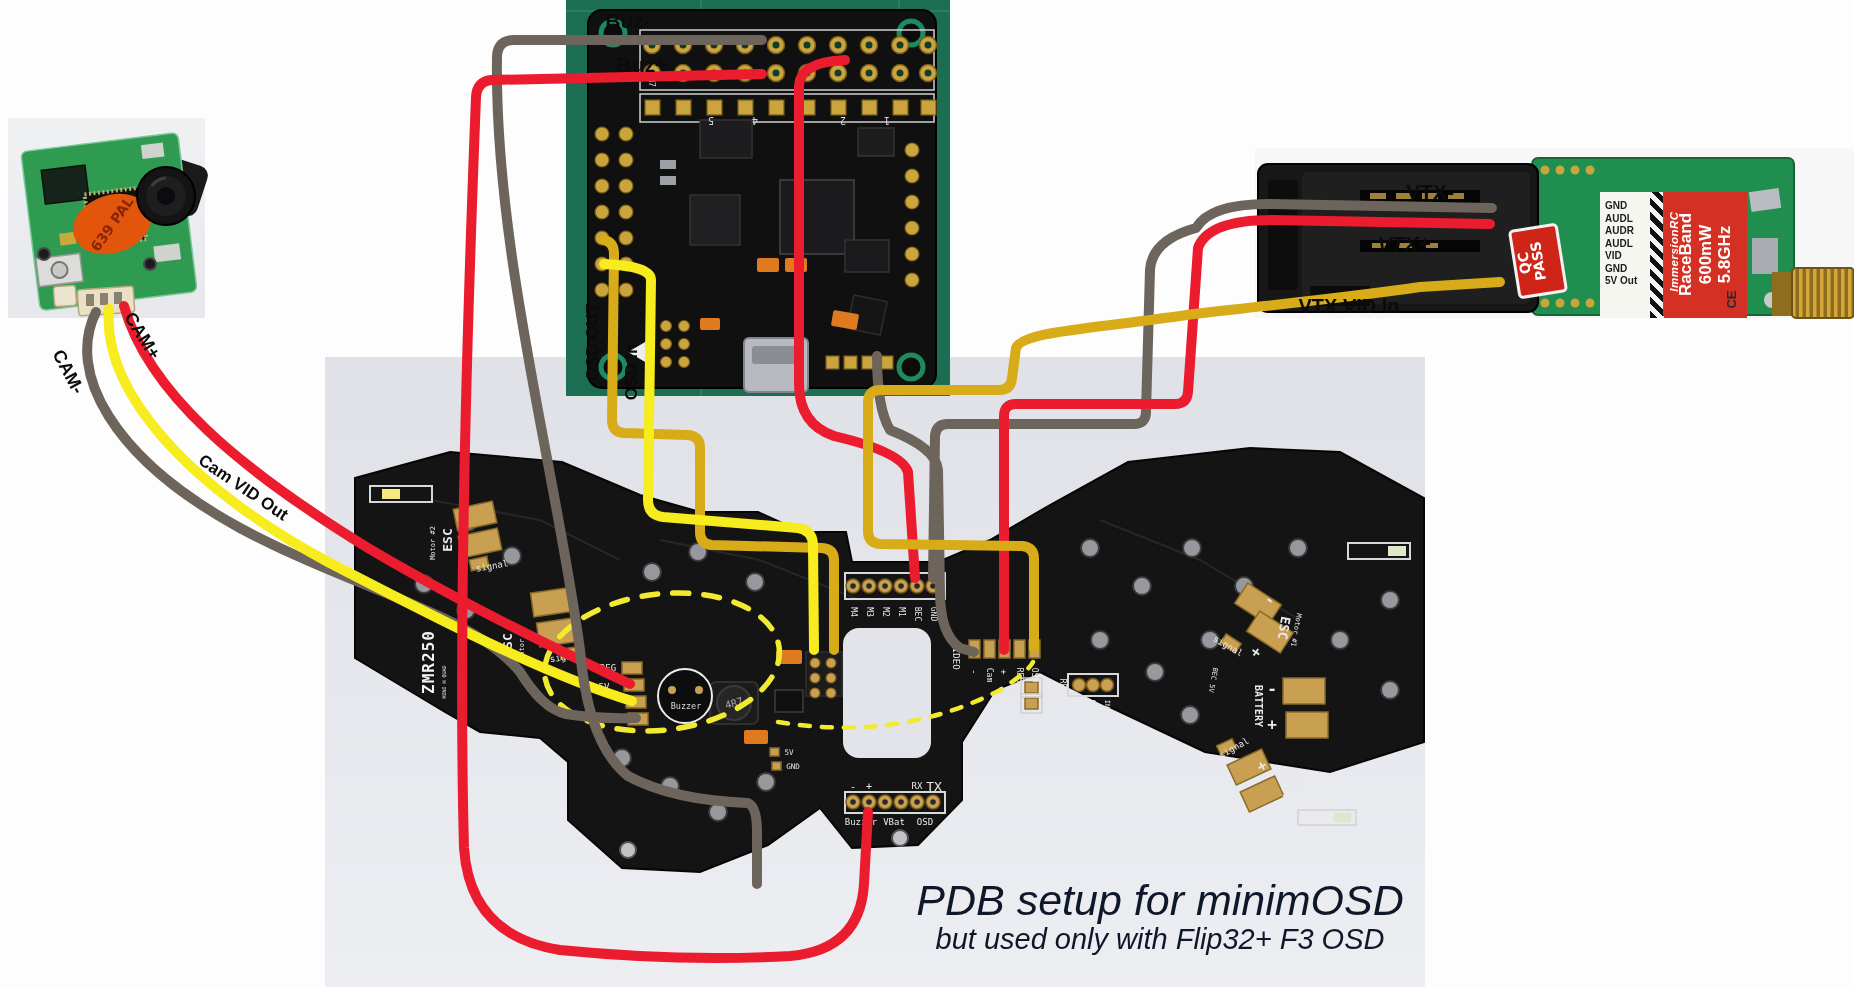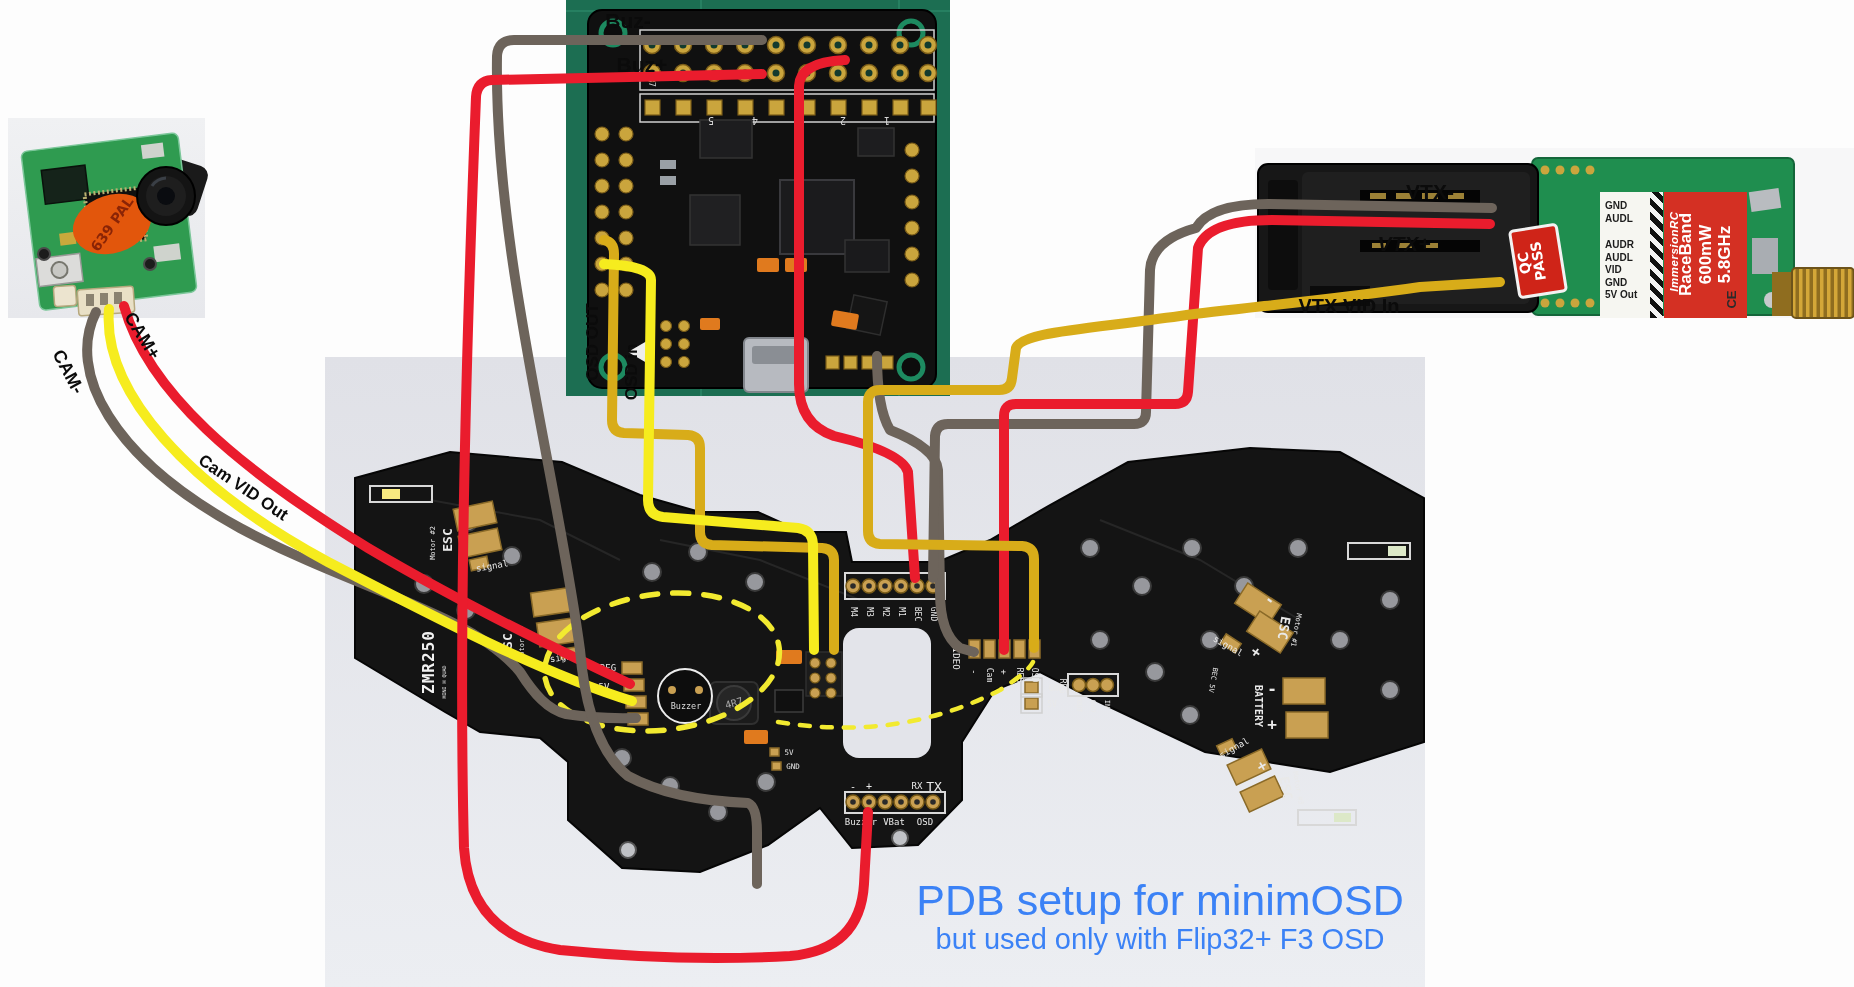--- a/index.html
+++ b/index.html
@@ -1,26 +1,26 @@
 <!DOCTYPE html>
 <html><head>
 <meta charset="utf-8">
 <style>
   html,body{margin:0;padding:0;background:#fff;font-family:"Liberation Sans",sans-serif;}
   #stage{position:relative;width:1854px;height:987px;background:#fdfdfd;overflow:hidden;}
   .photo{position:absolute;}
   .lbl{position:absolute;font-weight:700;color:#0b0b0b;white-space:nowrap;transform:translate(-50%,-50%);}
   .silk{position:absolute;color:#e9e9e9;font-family:"DejaVu Sans Mono",monospace;white-space:nowrap;transform:translate(-50%,-50%);}
   .svglayer{position:absolute;left:0;top:0;}
-  .caption{position:absolute;left:880px;top:876px;width:560px;text-align:center;color:#3b82f6;}
+  .caption{position:absolute;left:880px;top:876px;width:560px;text-align:center;color:#0f172a;font-style:italic;}
   .caption .t1{font-size:43px;letter-spacing:0px;}
   .caption .t2{font-size:29px;margin-top:-2px;}
   .vtxlabel{position:absolute;left:1600px;top:192px;width:50px;height:126px;background:#f6f6f1;}
   .vtxlabel span{display:block;font-size:10px;font-weight:700;color:#1c1c1c;padding-left:5px;line-height:12.5px;}
-  .vtxlabel .gap{margin-top:14px;}
+  .vtxlabel .gap{}
   .checker{position:absolute;left:1650px;top:192px;width:13px;height:126px;
     background:repeating-linear-gradient(45deg,#111 0 5px,#f4f4f4 5px 10px);}
   .redsticker{position:absolute;left:1664px;top:192px;width:83px;height:126px;background:#d43023;}
   .spec{position:absolute;left:-21px;top:21px;width:125px;height:83px;transform:rotate(-90deg);
     display:flex;flex-direction:column;justify-content:center;text-align:center;color:#fff;font-weight:700;
     font-size:17px;line-height:1.15;}
   .brand{position:absolute;left:-50px;top:52px;width:122px;height:15px;transform:rotate(-90deg);
     text-align:center;color:#fff;font-style:italic;font-weight:700;font-size:11.5px;letter-spacing:.5px;}
   .ce{position:absolute;left:1722px;top:292px;color:#2b2b2b;font-weight:700;font-size:13px;transform:rotate(-90deg);}
   .qc{position:absolute;left:1513px;top:226px;width:44px;height:64px;background:#cf2418;border:3px solid #f2f2f2;

